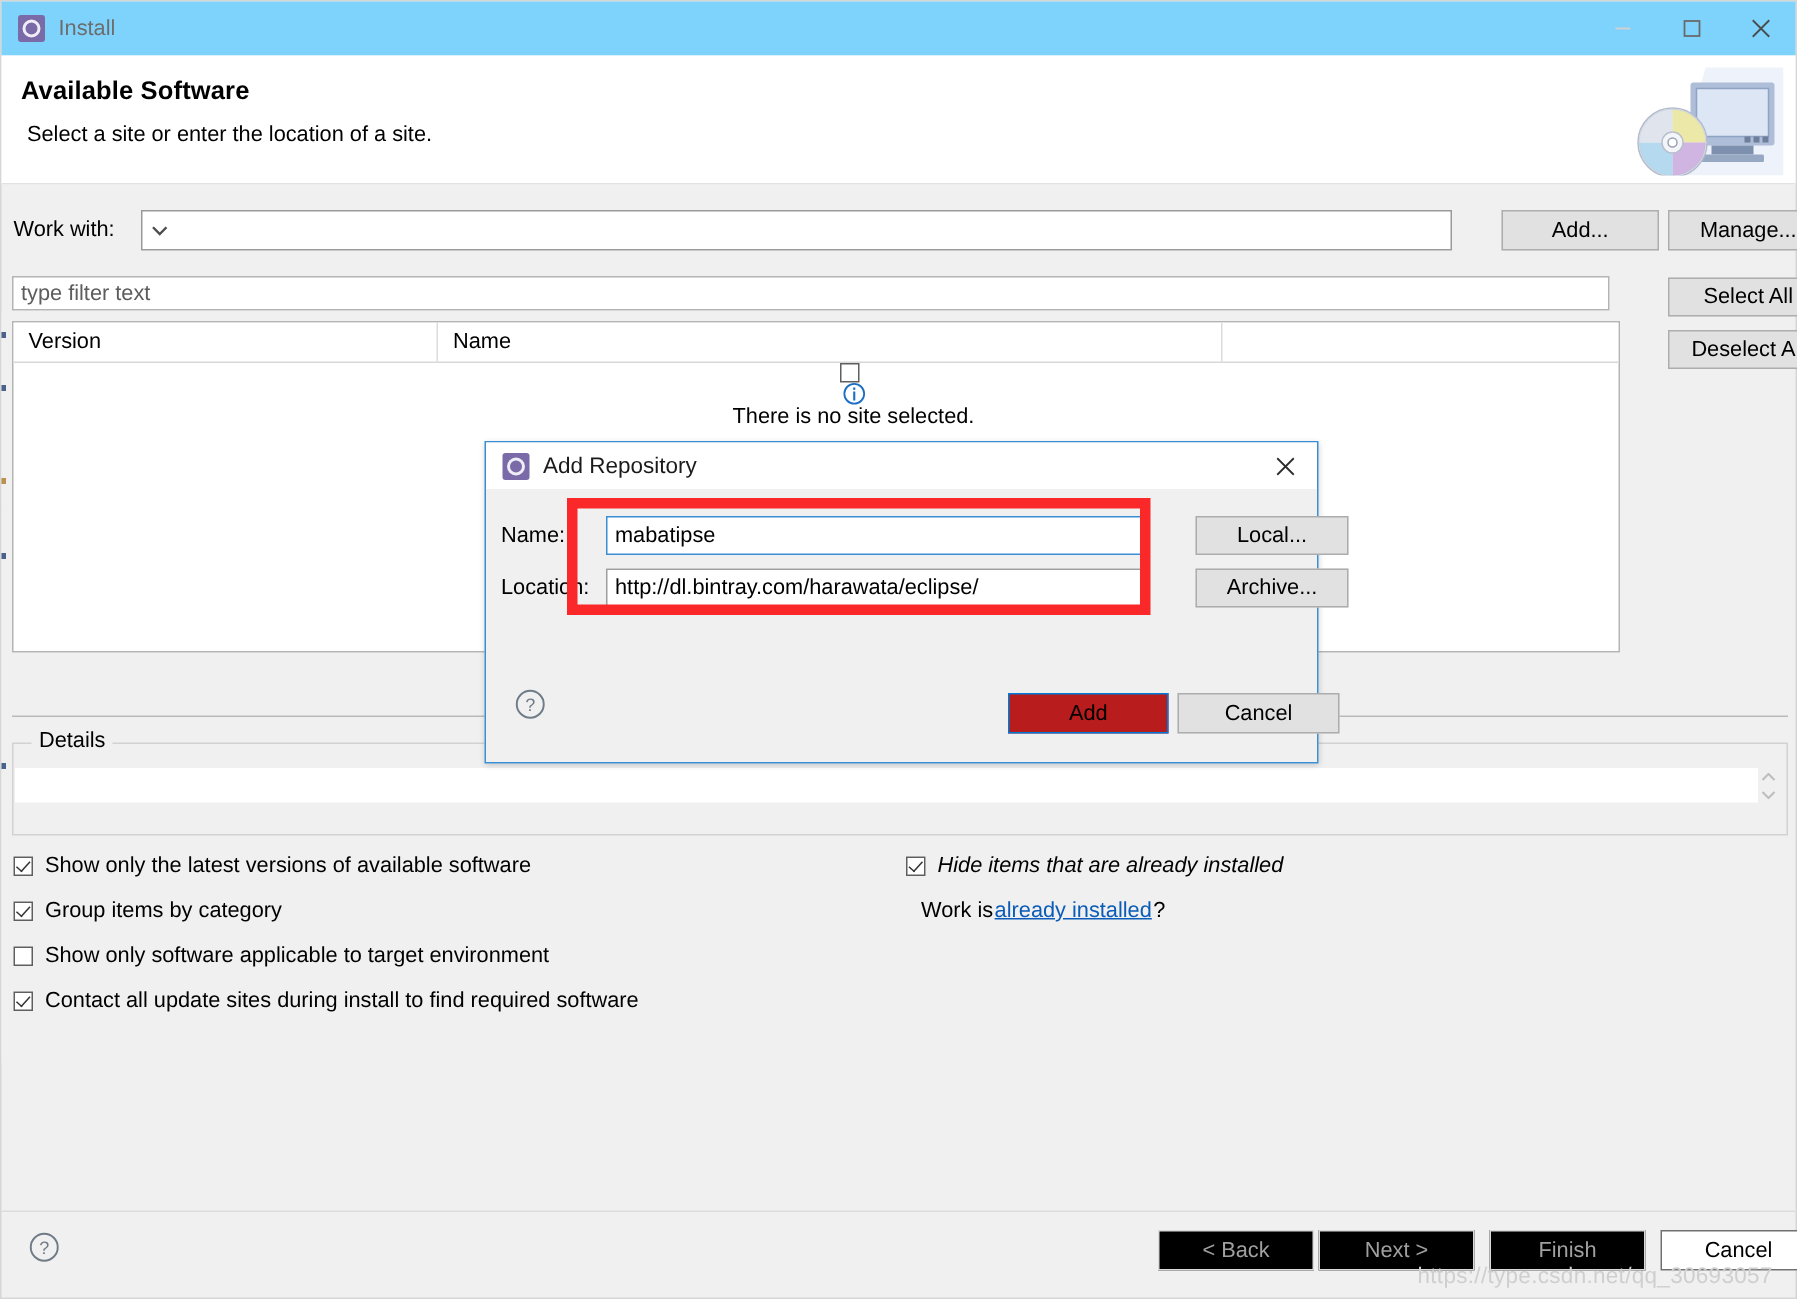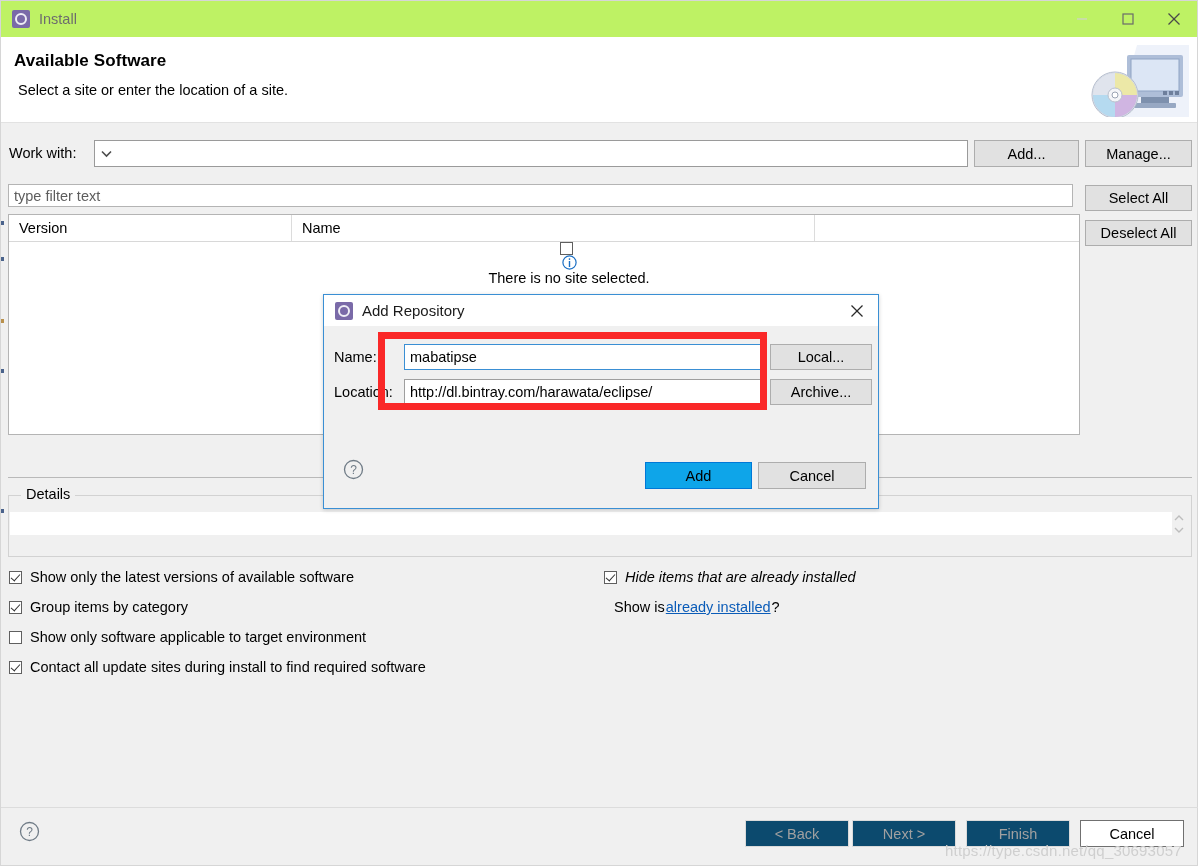--- a/index.html
+++ b/index.html
@@ -27,21 +27,21 @@
     background: #f0f0f0;
     box-sizing: border-box;
     border: 1px solid #d6d6d6;
   }
 
   
   .titlebar {
     position: absolute;
     left: 0; top: 0;
     width: 100%; height: 36px;
-    background: #bef264;
+    background: #7dd3fc;
     display: flex;
     align-items: center;
   }
   .title-icon {
     margin-left: 11px;
     width: 18px; height: 18px;
     position: relative;
     flex: 0 0 auto;
   }
   .gear-badge {
@@ -146,29 +146,30 @@
     box-sizing: border-box;
     font-family: "Liberation Sans", sans-serif;
     font-size: 14.5px;
     color: #000;
     display: flex;
     align-items: center;
     justify-content: center;
     cursor: default;
     padding: 0;
     white-space: nowrap;
+    margin-left: 27px;
   }
   .btn.disabled {
     color: #a0a0a0;
-    background: #0c4a6e;
+    background: #000000;
     border-color: #dadada;
     text-align: center;
   }
   .btn.default {
-    background: #0ea5e9;
+    background: #b91c1c;
     border: 1px solid #0078d7;
   }
   .btn.plainwhite {
     background: #ffffff;
     border: 1px solid #707070;
   }
 
   #btn-add-site   { position:absolute; left:973px;  top:139px; width:105px; height:27px; }
   #btn-manage     { position:absolute; left:1084px; top:139px; width:107px; height:27px; }
   #btn-select-all { position:absolute; left:1084px; top:184px; width:107px; height:26px; }
@@ -576,21 +577,21 @@
   <div class="optrow" id="opt3">
     <span class="cb checked"></span>
     <span>Contact all update sites during install to find required software</span>
   </div>
   <div class="optrow" id="opt4">
     <span class="cb checked"></span>
     <span>Hide items that are already installed</span>
   </div>
 
   <div class="whatis">
-    <span>Show is </span>
+    <span>Work is </span>
     <a href="#">already installed</a>
     <span>?</span>
   </div>
 
   <div class="footer-sep"></div>
   <div class="help-icon-footer">
     <svg width="21" height="21" viewBox="0 0 21 21">
       <circle cx="10.5" cy="10.5" r="9" fill="none" stroke="#6f7b86" stroke-width="1.3"></circle>
       <text x="10.5" y="15" text-anchor="middle" font-family="Liberation Sans, sans-serif" font-size="12" fill="#6f7b86">?</text>
     </svg>

